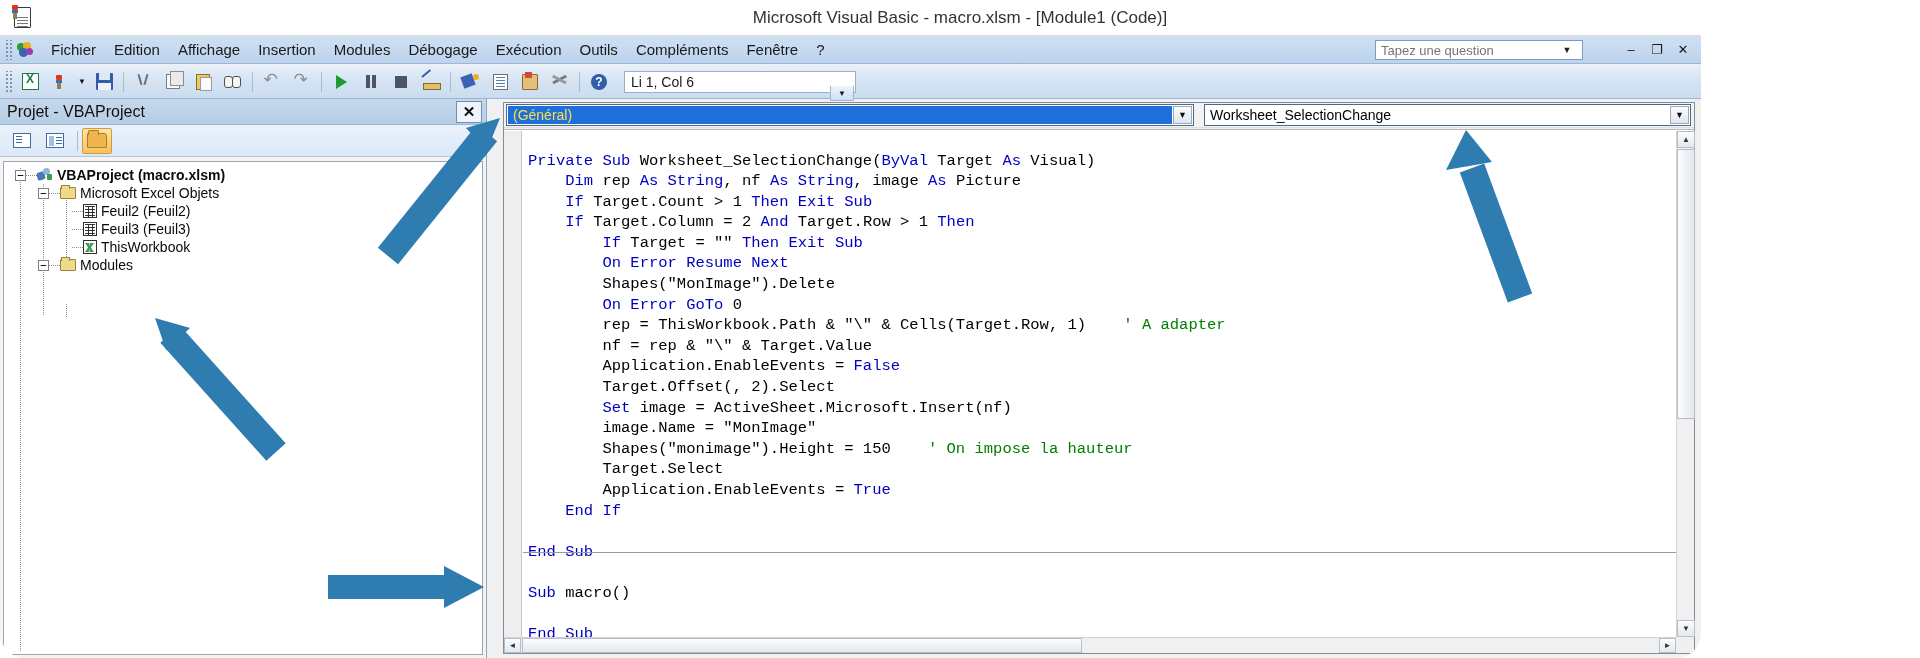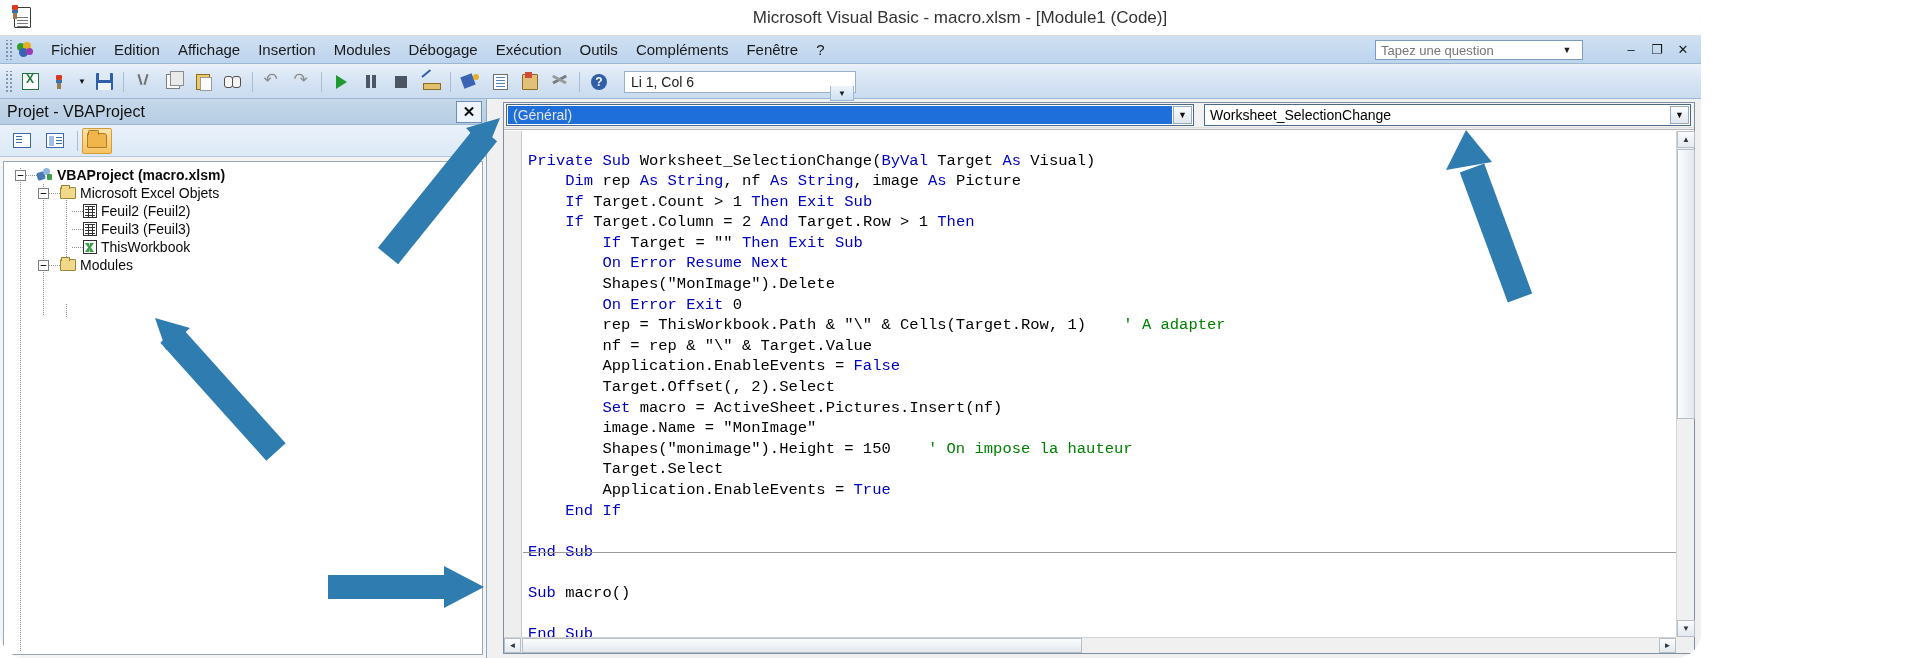--- a/index.html
+++ b/index.html
@@ -281,21 +281,21 @@
   .combo {
     height: 22px; border: 1px solid #4a6a8a; background: #ffffff;
     display: flex; align-items: center; position: relative;
   }
   .combo.left { width: 688px; margin-left: 2px; }
   .combo.right { flex: 1 1 auto; margin-left: 10px; margin-right: 3px; }
   .combo .val {
     flex: 1 1 auto; font-size: 14px; padding-left: 5px; color: #000;
     white-space: nowrap; overflow: hidden;
   }
-  .combo.left .val { background: #1e6fd9; color: #e5e5e5; height: 18px; line-height: 18px; margin: 1px; }
+  .combo.left .val { background: #1e6fd9; color: #fde047; height: 18px; line-height: 18px; margin: 1px; }
   .combo .arrow {
     width: 19px; height: 18px; margin-right: 1px; flex: 0 0 auto;
     background: linear-gradient(to bottom,#fbfcfd,#dfe6ee);
     border: 1px solid #9aaabb;
     display: flex; align-items: center; justify-content: center;
     font-size: 9px; color: #101010;
   }
   .code-sep {
     position: absolute; left: 0; right: 0; top: 24px; height: 3px;
     background: linear-gradient(to bottom,#d7d7d7,#f6f6f6);
@@ -595,26 +595,26 @@
 
     <div class="code-area">
       <div class="margin-strip"></div>
       <pre class="code-text" id="code-body"><span class="kw">Private Sub </span><span>Worksheet_SelectionChange(</span><span class="kw">ByVal </span><span>Target </span><span class="kw">As </span><span>Visual)</span>
 <span>    </span><span class="kw">Dim </span><span>rep </span><span class="kw">As String</span><span>, nf </span><span class="kw">As String</span><span>, image </span><span class="kw">As </span><span>Picture</span>
 <span>    </span><span class="kw">If </span><span>Target.Count &gt; 1 </span><span class="kw">Then Exit Sub</span>
 <span>    </span><span class="kw">If </span><span>Target.Column = 2 </span><span class="kw">And </span><span>Target.Row &gt; 1 </span><span class="kw">Then</span>
 <span>        </span><span class="kw">If </span><span>Target = "" </span><span class="kw">Then Exit Sub</span>
 <span>        </span><span class="kw">On Error Resume Next</span>
 <span>        Shapes("MonImage").Delete</span>
-<span>        </span><span class="kw">On Error Exit </span><span>0</span>
+<span>        </span><span class="kw">On Error GoTo </span><span>0</span>
 <span>        rep = ThisWorkbook.Path &amp; "\" &amp; Cells(Target.Row, 1)    </span><span class="cm">' A adapter</span>
 <span>        nf = rep &amp; "\" &amp; Target.Value</span>
 <span>        Application.EnableEvents = </span><span class="kw">False</span>
 <span>        Target.Offset(, 2).Select</span>
-<span>        </span><span class="kw">Set </span><span>macro = ActiveSheet.Pictures.Insert(nf)</span>
+<span>        </span><span class="kw">Set </span><span>image = ActiveSheet.Microsoft.Insert(nf)</span>
 <span>        image.Name = "MonImage"</span>
 <span>        Shapes("monimage").Height = 150    </span><span class="cm">' On impose la hauteur</span>
 <span>        Target.Select</span>
 <span>        Application.EnableEvents = </span><span class="kw">True</span>
 <span>    </span><span class="kw">End If</span>
 <span></span>
 <span class="kw">End Sub</span>
 <span></span>
 <span class="kw">Sub </span><span>macro()</span>
 <span></span>

